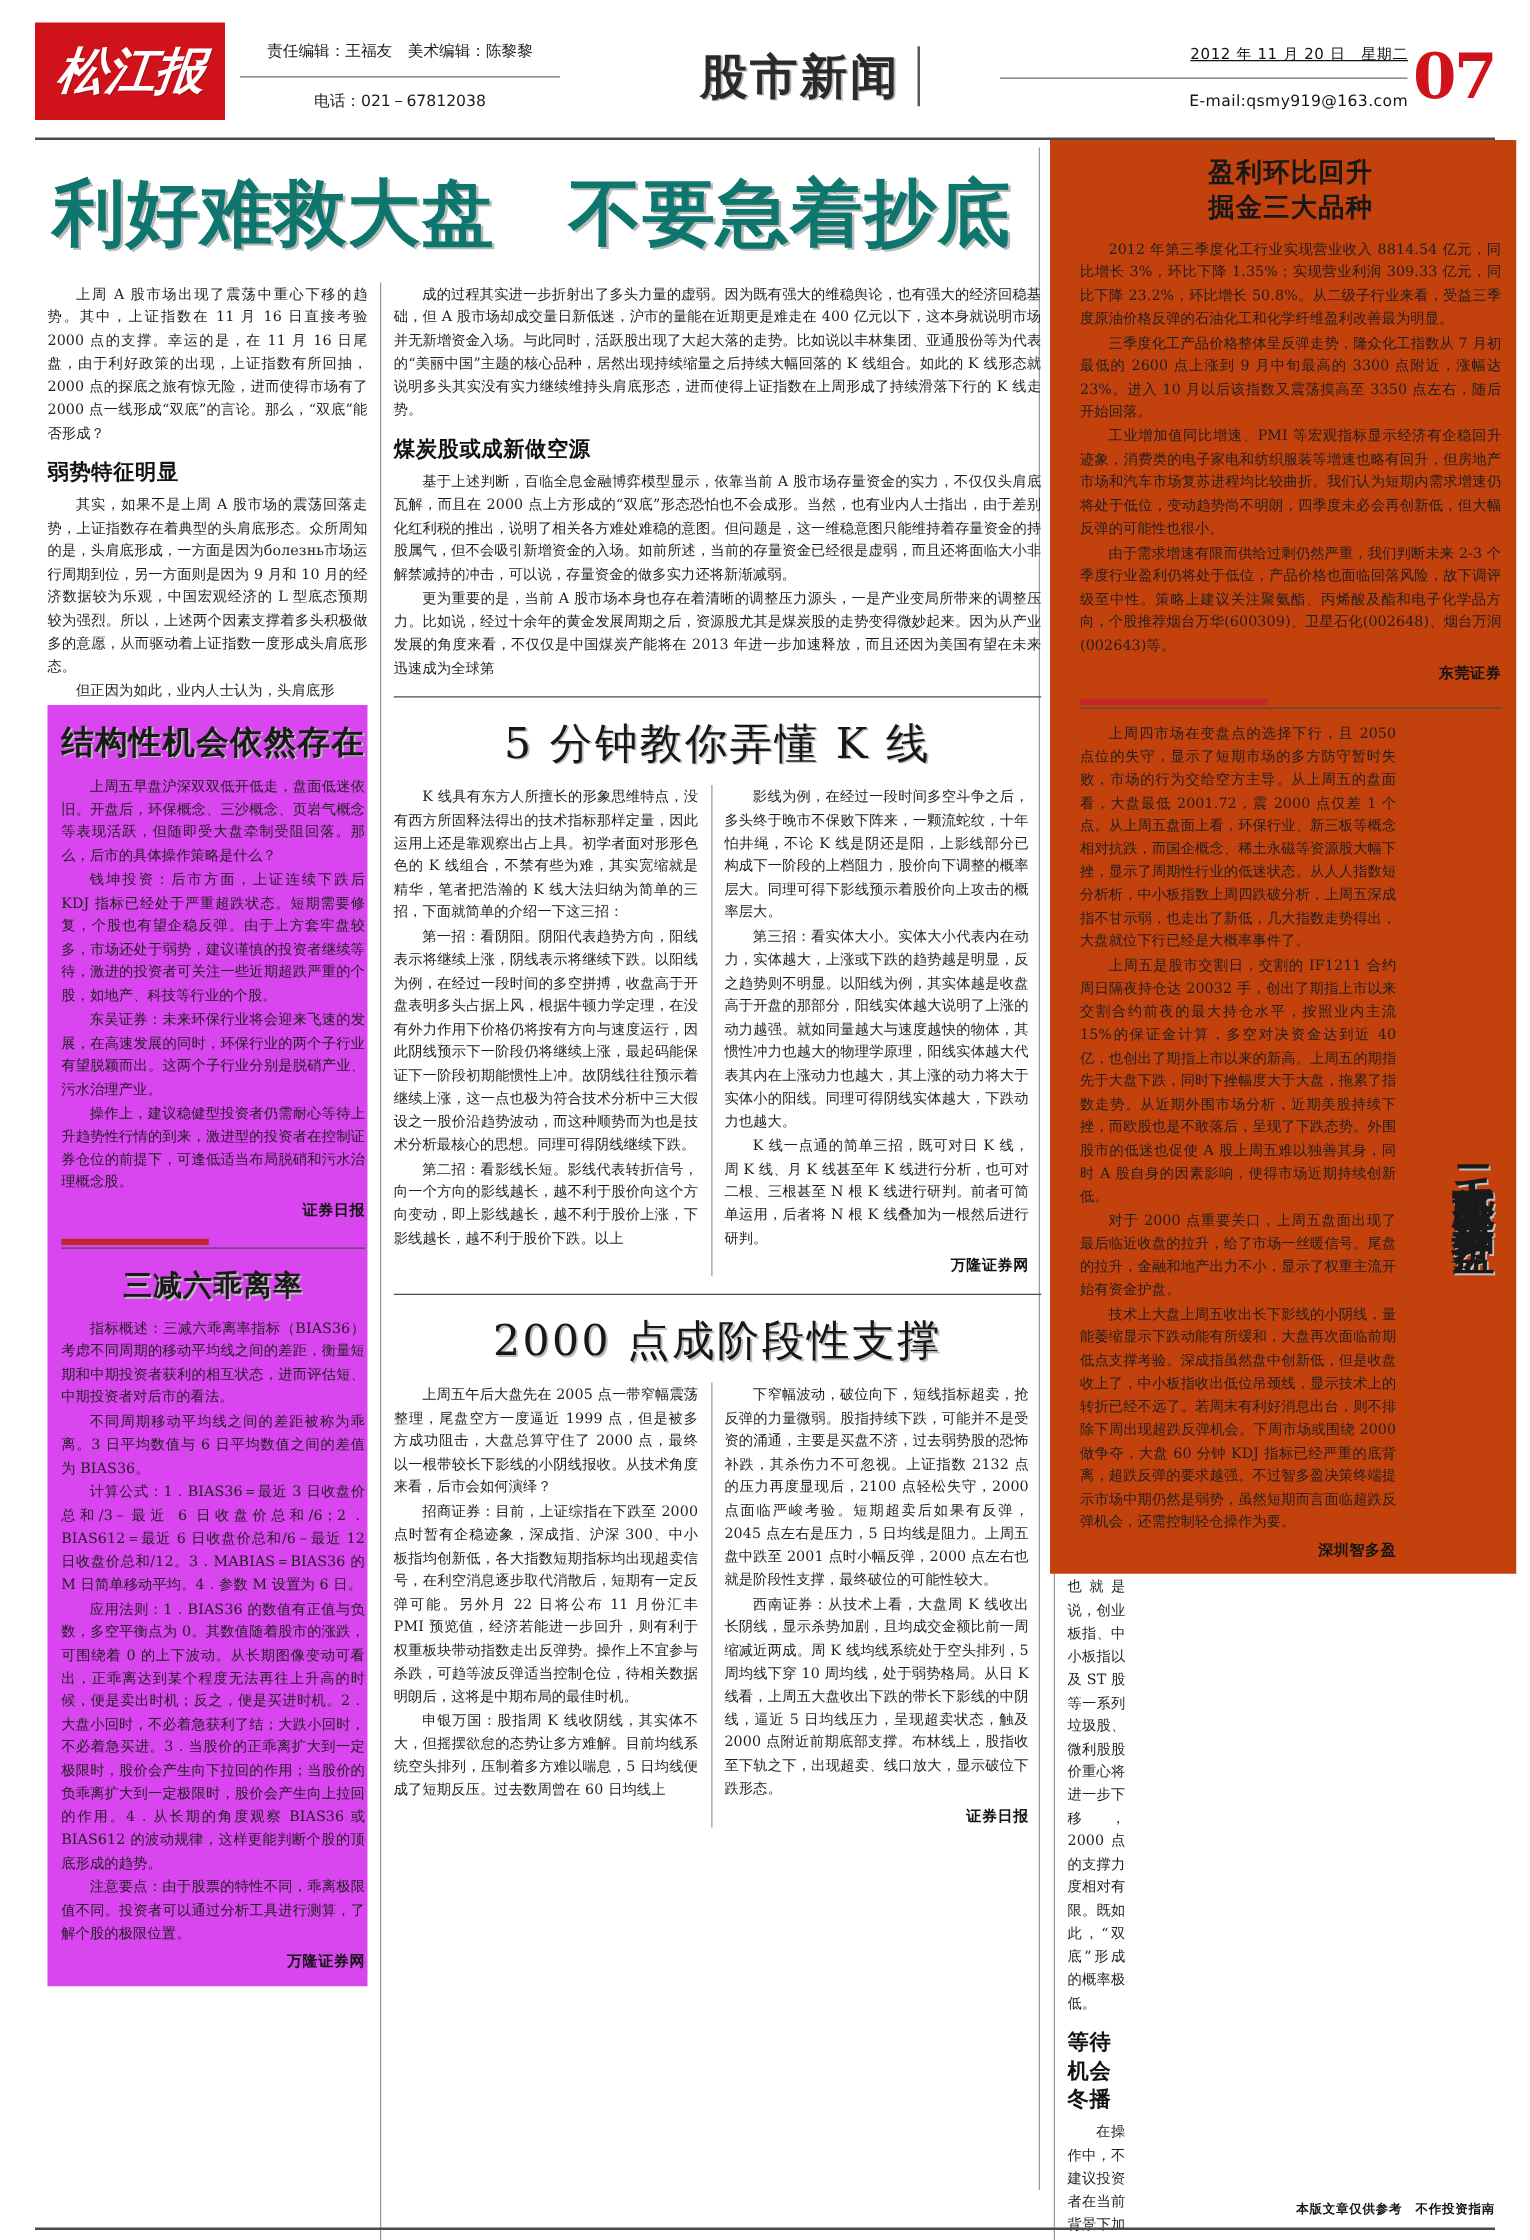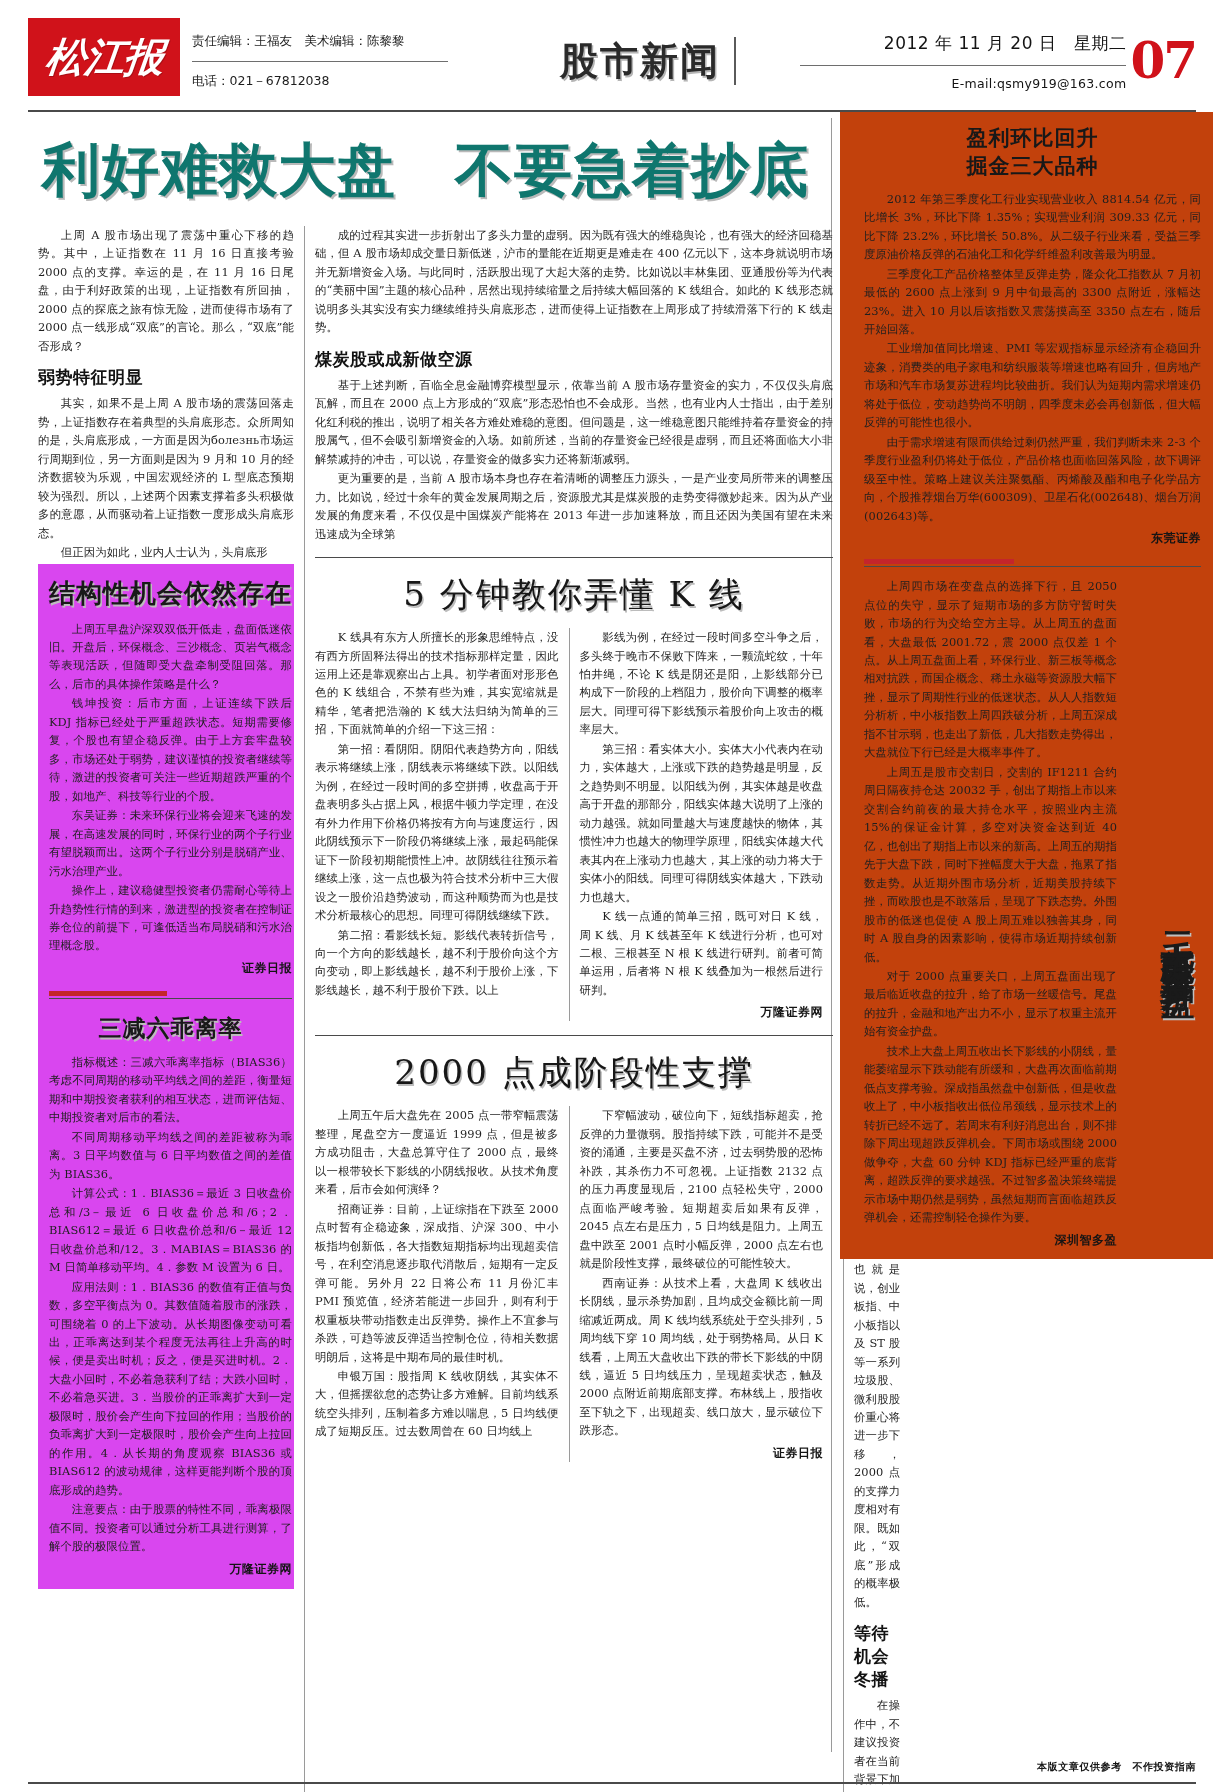--- a/index.html
+++ b/index.html
@@ -33,21 +33,21 @@
     font-style: italic;
     letter-spacing: -1px;
     transform: skewX(-6deg);
     line-height: 1;
     text-shadow: 1px 1px 0 rgba(0,0,0,.18);
   }
   .mast-editors {
     flex: 0 0 268px;
     padding-left: 12px;
     display: flex; flex-direction: column; justify-content: center;
-    font-size: 12.5px; color: #1d1d1d;
+    font-size: 12.5px; color: #1d1d1d; align-items: center;
   }
   .mast-editors .row1 { padding-bottom: 11px; }
   .mast-editors .row-divider {
     border-bottom: 1.6px solid #6e6e6e;
     margin-bottom: 11px;
     width: 100%;
   }
   .mast-center {
     flex: 1 1 auto;
     display: flex; align-items: center; justify-content: center;
@@ -63,21 +63,21 @@
     margin-left: 48px;
   }
   .mast-bar { width: 2.5px; height: 48px; background: #5a5a5a; }
   .mast-right {
     flex: 0 0 330px;
     display: flex; flex-direction: column; justify-content: center;
     align-items: flex-end;
     padding-right: 4px;
     position: relative;
   }
-  .mast-right .r1 { font-size: 17px; padding-bottom: 10px; letter-spacing: .5px;}
+  .mast-right .r1 { font-size: 12px; padding-bottom: 10px; letter-spacing: .5px; text-decoration: underline;}
   .mast-right .r-divider { border-bottom: 1.6px solid #6e6e6e; width: 100%; margin-bottom: 10px;}
   .mast-right .r2 { font-size: 12.5px; letter-spacing: .3px;}
   .page-num {
     flex: 0 0 62px;
     display: flex; align-items: center; justify-content: flex-end;
     font-family: "DejaVu Serif", "Liberation Serif", serif;
     font-size: 50px; font-weight: 700;
     color: #d0121a;
     line-height: 1;
     letter-spacing: -2px;

